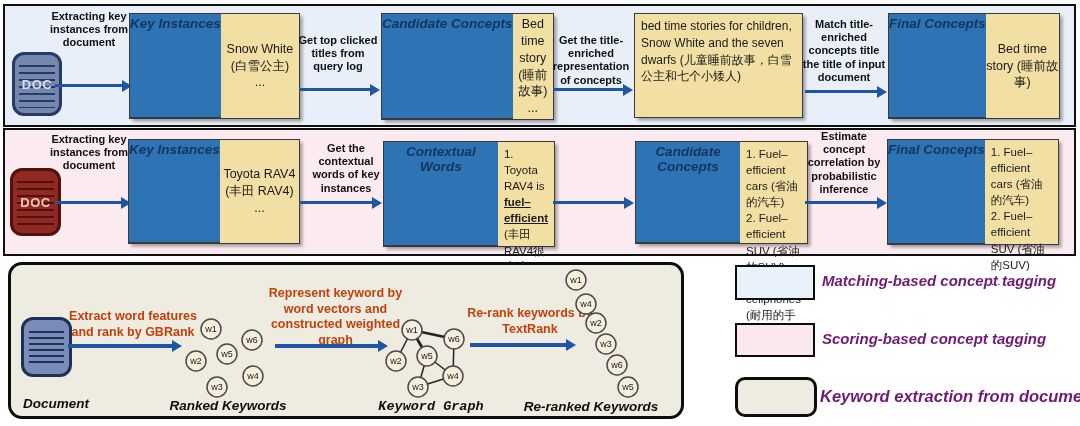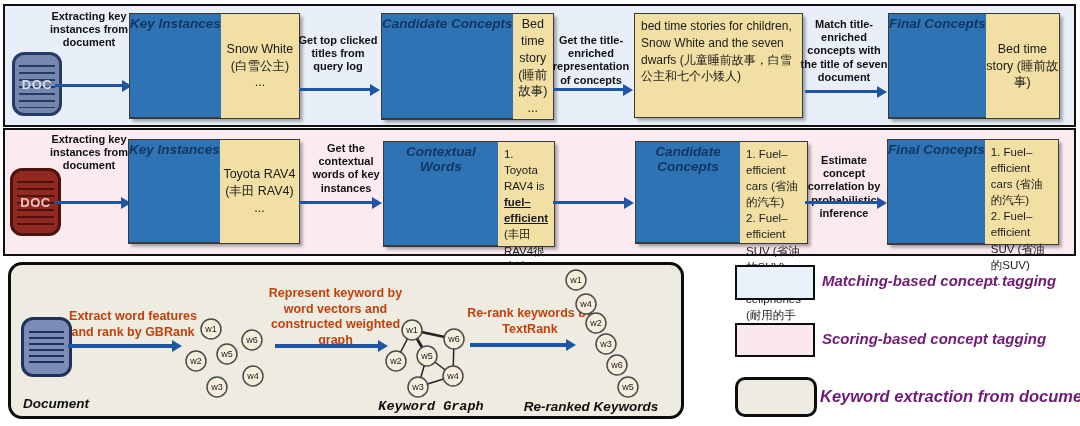--- a/index.html
+++ b/index.html
@@ -89,21 +89,21 @@
       </div>
     </div>
 
     <div class="step" style="left:542px;top:28px;width:88px;">Get the title-enriched representation of concepts</div>
     <div class="arrow" style="left:548px;top:82px;width:71px;"></div>
 
     <div class="cbox" style="left:629px;top:7px;width:167px;height:103px;">
       <div class="bd left" style="font-size:12px;">bed time stories for children, Snow White and the seven dwarfs (儿童睡前故事，白雪公主和七个小矮人)</div>
     </div>
 
-    <div class="step" style="left:794px;top:12px;width:90px;">Match title-enriched concepts with the title of seven document</div>
+    <div class="step" style="left:794px;top:12px;width:90px;">Match title-enriched concepts title the title of input document</div>
     <div class="arrow" style="left:800px;top:84px;width:73px;"></div>
 
     <div class="cbox" style="left:883px;top:7px;width:170px;height:104px;">
       <div class="hd">Final Concepts</div>
       <div class="bd">
         <div>Bed time story (睡前故事)</div>
       </div>
     </div>
   </div>
 
@@ -132,21 +132,21 @@
       <div class="bd left">1. Toyota RAV4 is <u><b>fuel–efficient</b></u> (丰田RAV4很<u><b>省油</b></u>)<br>2. <u><b>Durable</b></u> Toyota RAV4 (<u><b>耐用</b></u>的丰田RAV4)</div>
     </div>
 
     <div class="arrow" style="left:548px;top:71px;width:72px;"></div>
 
     <div class="cbox" style="left:630px;top:11px;width:171px;height:101px;">
       <div class="hd">Candidate Concepts</div>
       <div class="bd left">1. Fuel–efficient cars (省油的汽车)<br>2. Fuel–efficient SUV (省油的SUV)<br>3. Durable cellphones (耐用的手机)<br>...</div>
     </div>
 
-    <div class="step" style="left:794px;top:0px;width:90px;margin-top:24px;">Estimate concept correlation by probabilistic inference</div>
+    <div class="step" style="left:794px;top:0px;width:90px;">Estimate concept correlation by probabilistic inference</div>
     <div class="arrow" style="left:800px;top:71px;width:73px;"></div>
 
     <div class="cbox" style="left:882px;top:9px;width:170px;height:104px;">
       <div class="hd">Final Concepts</div>
       <div class="bd left">1. Fuel–efficient cars (省油的汽车)<br>2. Fuel–efficient SUV (省油的SUV)<br>...</div>
     </div>
   </div>
 
   <div class="panel">
     <div class="doc doc-plain" style="left:10px;top:52px;width:45px;height:54px;"></div>
@@ -213,20 +213,21 @@
           <text x="575" y="42">w4</text>
           <text x="585" y="61">w2</text>
           <text x="595" y="82">w3</text>
           <text x="606" y="103">w6</text>
           <text x="617" y="125">w5</text>
         </g>
       </g>
     </svg>
 
     <div class="caption" style="left:0px;top:131px;width:90px;">Document</div>
+    <div class="caption" style="left:152px;top:133px;width:130px;">Ranked Keywords</div>
     <div class="caption" style="left:360px;top:134px;width:120px;font-family:Liberation Mono, monospace;">Keyword Graph</div>
     <div class="caption" style="left:505px;top:134px;width:150px;">Re-ranked Keywords</div>
   </div>
 
   <div class="swatch" style="left:735px;top:265px;width:76px;height:31px;background:#E9F1FB;"></div>
   <div class="legend-label" style="left:822px;top:272px;">Matching-based concept tagging</div>
 
   <div class="swatch" style="left:735px;top:323px;width:76px;height:30px;background:#FBE8EE;"></div>
   <div class="legend-label" style="left:822px;top:330px;">Scoring-based concept tagging</div>
 

